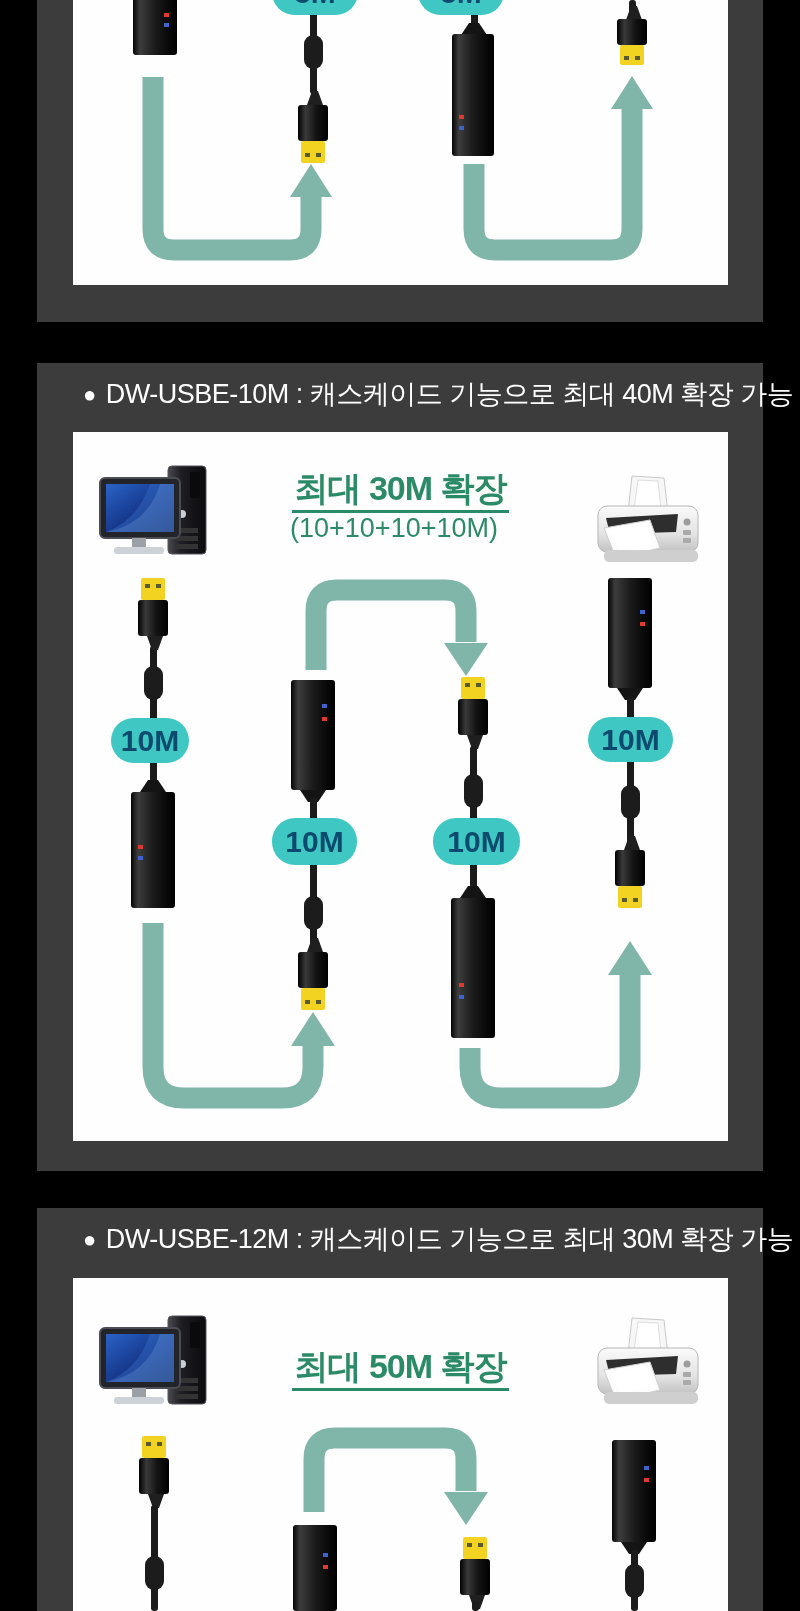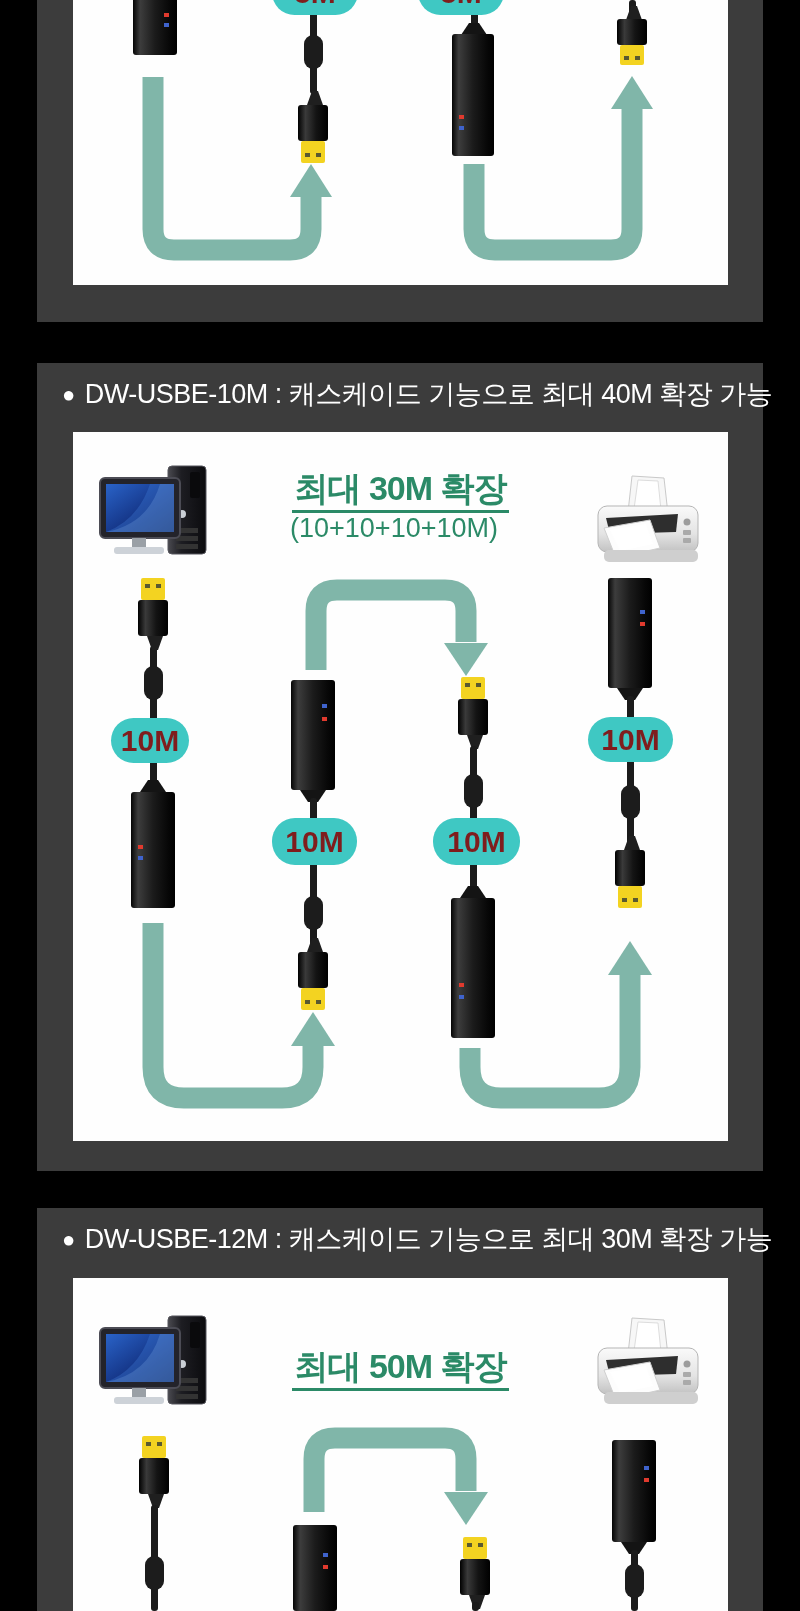--- a/index.html
+++ b/index.html
@@ -1,31 +1,31 @@
 <!DOCTYPE html>
 <html><head>
 <meta charset="utf-8">
 <style>
   html,body{margin:0;padding:0;background:#000;}
   .page{position:relative;width:800px;height:1611px;background:#000;overflow:hidden;
         font-family:"Liberation Sans","DejaVu Sans",sans-serif;}
   .panel{position:absolute;left:37px;width:726px;background:#3c3c3c;}
   .white{position:absolute;left:73px;width:655px;background:#fefefe;}
-  .heading{position:absolute;left:62px;color:#fff;font-size:27px;font-weight:500;
+  .heading{position:absolute;left:83px;color:#fff;font-size:27px;font-weight:500;
            letter-spacing:-0.5px;white-space:nowrap;line-height:40px;}
   .heading .bullet{font-size:22px;margin-right:10px;vertical-align:1px;}
   .titleblock{position:absolute;left:73px;width:655px;text-align:center;}
   .dtitle{display:inline-block;font-size:34px;font-weight:bold;color:#2b8a67;
           border-bottom:3px solid #2b8a67;padding:0 2px 3px 2px;letter-spacing:-1px;line-height:1.1;}
   .dsub{position:absolute;left:73px;width:642px;text-align:center;font-size:27px;
         color:#2b8a67;letter-spacing:0;line-height:1.1;}
   
   .cable{position:absolute;width:7px;background:#1b1b1b;border-radius:3px;}
   .bead{position:absolute;width:19px;height:34px;background:#1c1c1c;border-radius:9px;}
-  .pill{position:absolute;background:#3fc8c3;color:#7f1d1d;font-weight:bold;font-size:30px;
+  .pill{position:absolute;background:#3fc8c3;color:#0c4a6e;font-weight:bold;font-size:30px;
         border-radius:23px;text-align:center;letter-spacing:0;}
   .receiver{position:absolute;width:44px;border-radius:3px;
         background:linear-gradient(90deg,#050505,#3d3d3d 16%,#1b1b1b 50%,#070707 84%,#000);}
   .cone{position:absolute;width:10px;height:0;border-left:8px solid transparent;border-right:8px solid transparent;}
   .cone.down{border-top:12px solid #141414;}
   .cone.up{border-bottom:12px solid #141414;}
   .led{position:absolute;width:5px;height:4px;}
   .led.red{background:#e03a2e;}
   .led.blue{background:#3f63cc;}
   .plug{position:absolute;width:30px;}

